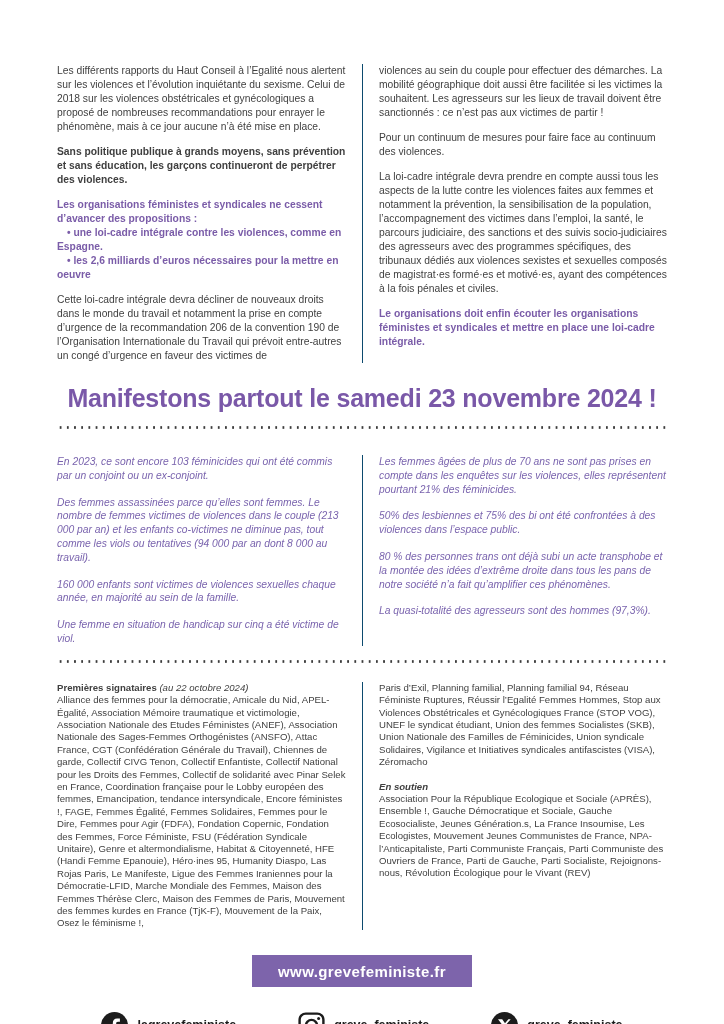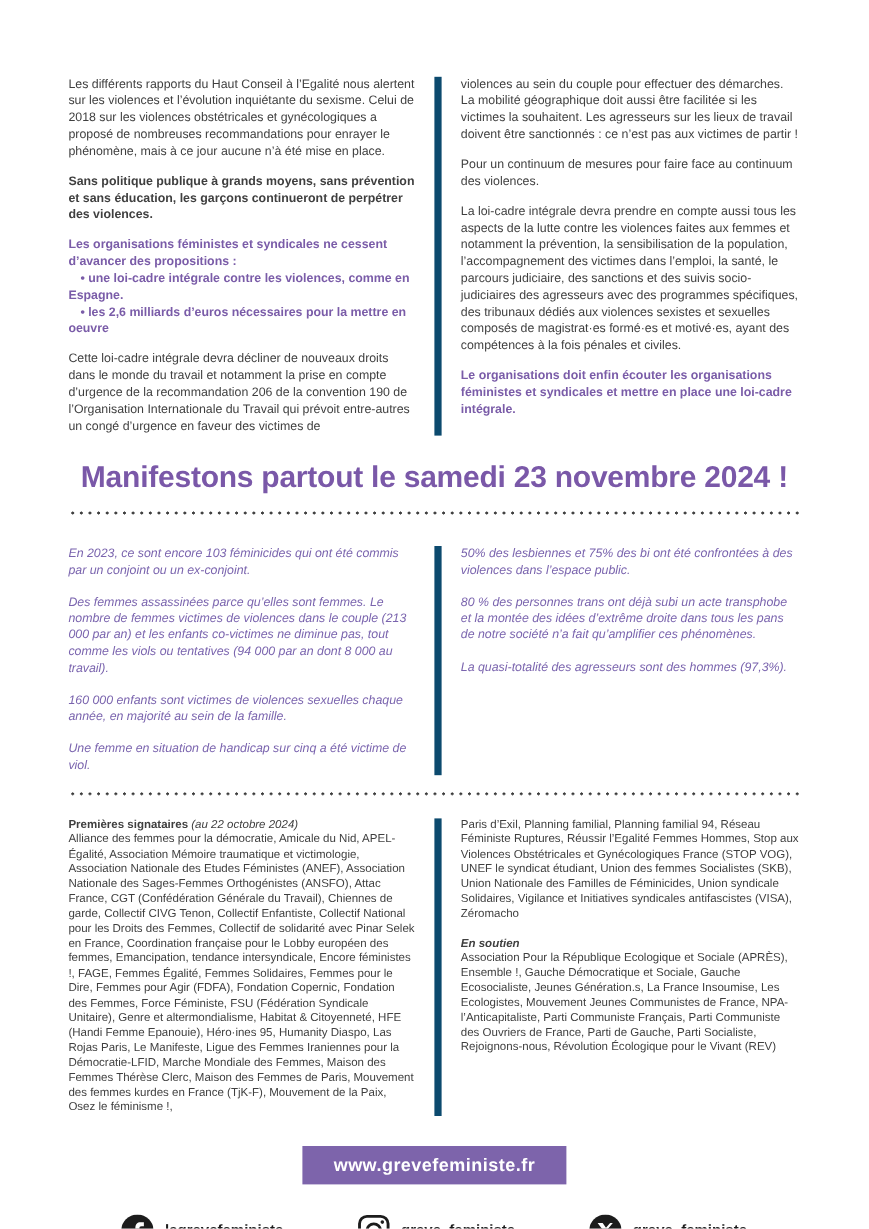--- a/index.html
+++ b/index.html
@@ -9,21 +9,21 @@
     background: #ffffff;
     font-family: "Liberation Sans", sans-serif;
     color: #3f3f3f;
     padding: 64px 57px 16px 57px;
     overflow: hidden;
     position: relative;
   }
   .two-col { display: flex; }
   .col { width: 50%; }
   .col.left  { padding-right: 16px; }
-  .col.right { padding-left: 16px; border-left: 6px solid #0c4a6e; }
+  .col.right { padding-left: 16px; border-left: 1px solid #0c4a6e; }
 
   
   .intro p { margin: 0 0 11px 0; font-size: 10.3px; line-height: 14px; }
   .intro p:last-child { margin-bottom: 0; }
   .bold { font-weight: bold; }
   .purple { color: #7a5ca8; }
   .intro ul { margin: 0 0 11px 0; padding: 0; list-style: none; }
   .intro li {
     font-size: 10.3px; line-height: 14px;
     color: #7a5ca8; font-weight: bold;
@@ -128,20 +128,21 @@
   <div class="dotted"></div>
 
   <section class="stats two-col">
     <div class="col left">
       <p>En 2023, ce sont encore 103 féminicides qui ont été commis par un conjoint ou un ex-conjoint.</p>
       <p>Des femmes assassinées parce qu’elles sont femmes. Le nombre de femmes victimes de violences dans le couple (213 000 par an) et les enfants co-victimes ne diminue pas, tout comme les viols ou tentatives (94 000 par an dont 8 000 au travail).</p>
       <p>160 000 enfants sont victimes de violences sexuelles chaque année, en majorité au sein de la famille.</p>
       <p>Une femme en situation de handicap sur cinq a été victime de viol.</p>
     </div>
     <div class="col right">
+      <p>Les femmes âgées de plus de 70 ans ne sont pas prises en compte dans les enquêtes sur les violences, elles représentent pourtant 21% des féminicides.</p>
       <p>50% des lesbiennes et 75% des bi ont été confrontées à des violences dans l’espace public.</p>
       <p>80 % des personnes trans ont déjà subi un acte transphobe et la montée des idées d’extrême droite dans tous les pans de notre société n’a fait qu’amplifier ces phénomènes.</p>
       <p>La quasi-totalité des agresseurs sont des hommes (97,3%).</p>
     </div>
   </section>
 
   <div class="dotted mid"></div>
 
   <section class="sign two-col">
     <div class="col left">

